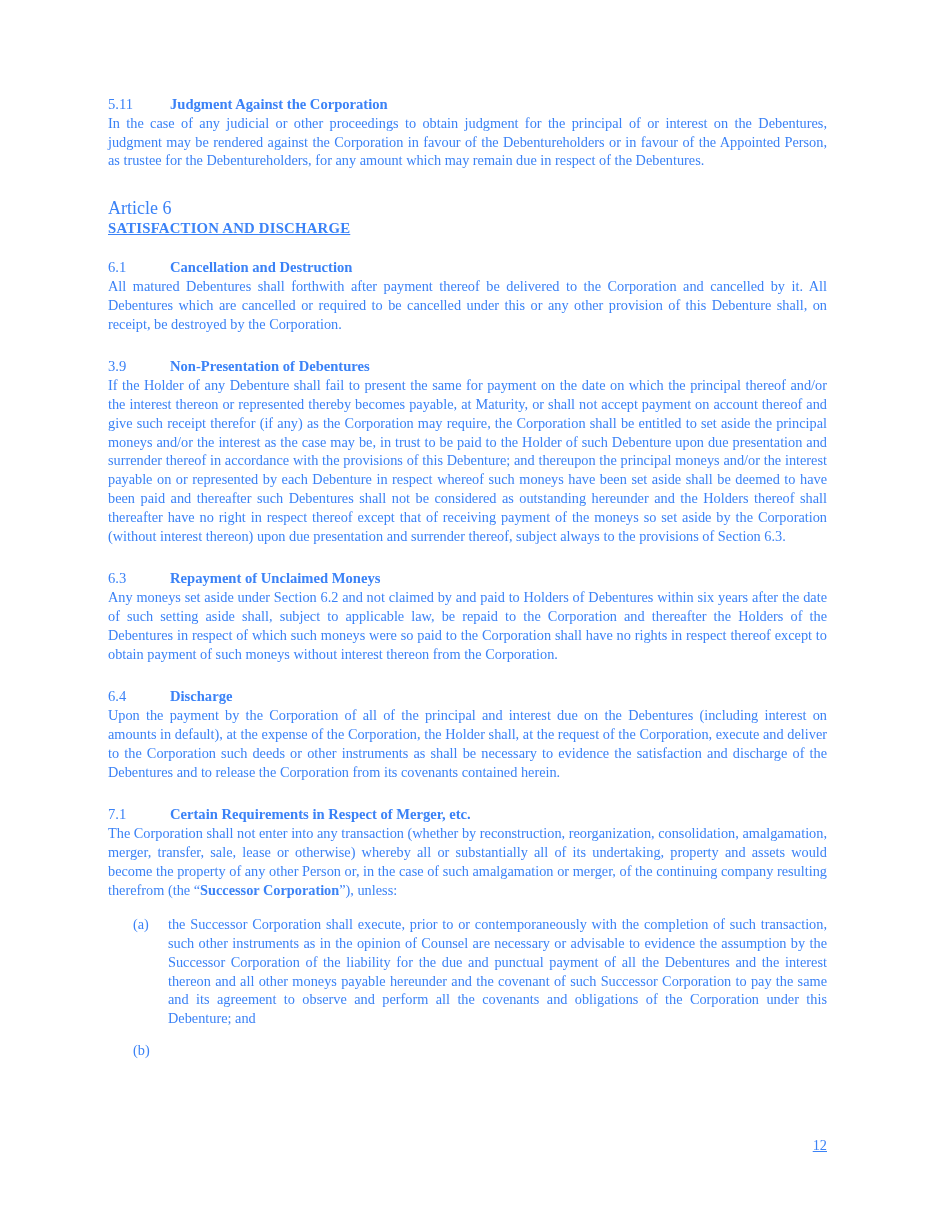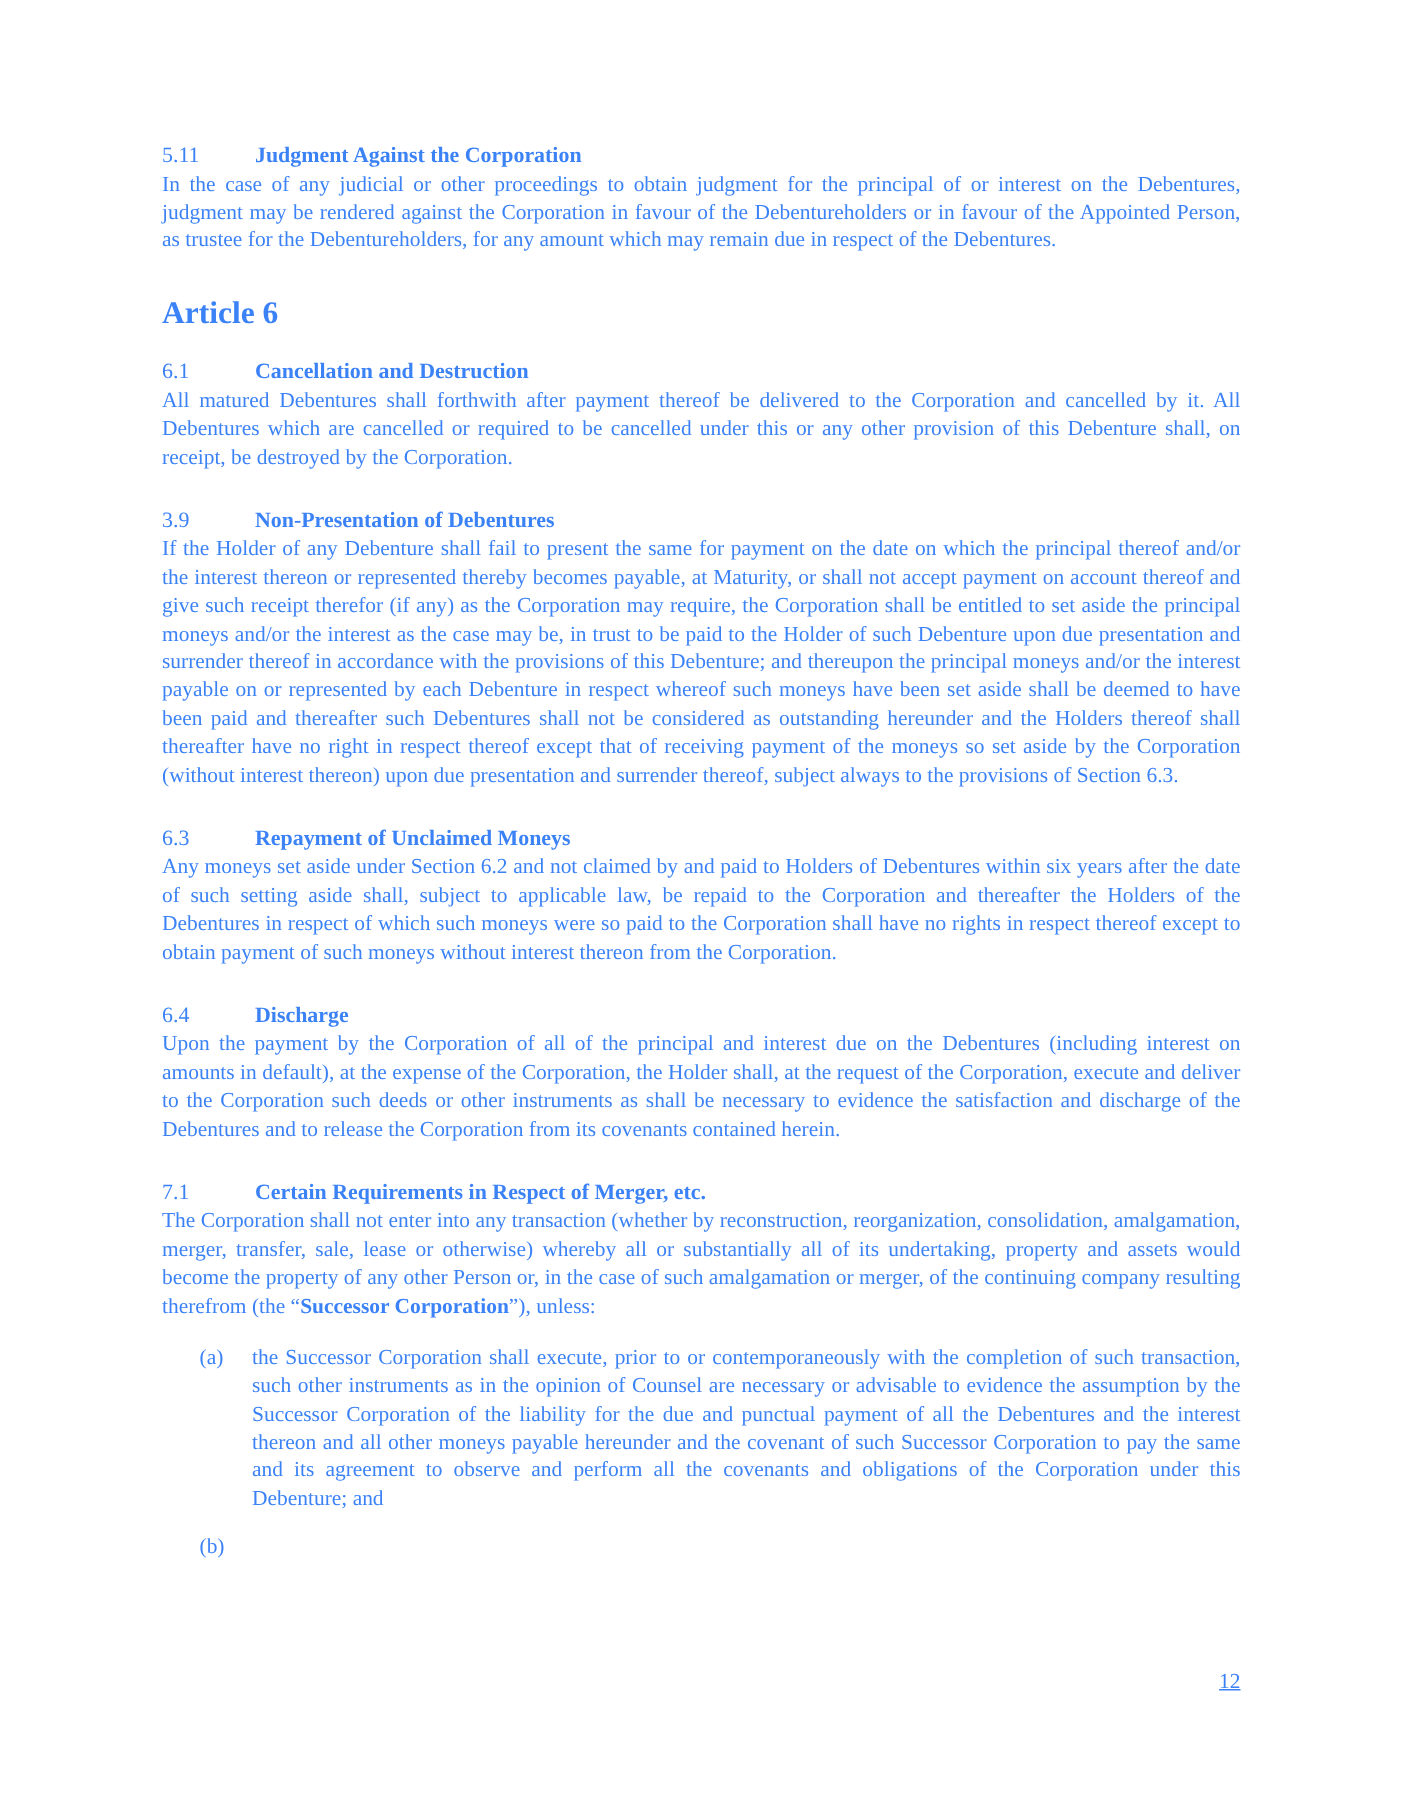--- a/index.html
+++ b/index.html
@@ -32,22 +32,22 @@
     line-height: 18.8px;
   }
   .clause-num {
     flex: none;
     width: 62px;
     font-weight: normal;
   }
   .clause-title { font-weight: bold; }
   .article { margin-top: 28px; }
   .article-label {
-    font-size: 21px;
-    font-weight: bold;
+    font-size: 18px;
+    font-weight: normal;
     line-height: 21px;
   }
   .article-title {
     font-size: 14.8px;
     font-weight: bold;
     line-height: 19px;
     text-decoration: underline;
     letter-spacing: 0.2px;
   }
   .article + .clause { margin-top: 20px; }
@@ -61,21 +61,21 @@
   .list-item:first-child { margin-top: 0; }
   .list-marker {
     position: absolute;
     left: 25px;
     top: 0;
     width: 35px;
   }
   .defined-term { font-weight: bold; }
   .page-number {
     position: absolute;
-    top: 1112px;
+    top: 1136px;
     right: 107px;
     font-size: 14.3px;
     line-height: 18.8px;
     text-decoration: underline;
   }
 </style>
 </head>
 <body>
 
 <div class="page">
@@ -83,20 +83,21 @@
   <section class="clause first">
     <div class="clause-head">
       <span class="clause-num">5.11</span>
       <span class="clause-title">Judgment Against the Corporation</span>
     </div>
     <p class="body-text">In the case of any judicial or other proceedings to obtain judgment for the principal of or interest on the Debentures, judgment may be rendered against the Corporation in favour of the Debentureholders or in favour of the Appointed Person, as trustee for the Debentureholders, for any amount which may remain due in respect of the Debentures.</p>
   </section>
 
   <section class="article">
     <div class="article-label">Article 6</div>
+    <div class="article-title">SATISFACTION AND DISCHARGE</div>
   </section>
 
   <section class="clause">
     <div class="clause-head">
       <span class="clause-num">6.1</span>
       <span class="clause-title">Cancellation and Destruction</span>
     </div>
     <p class="body-text">All matured Debentures shall forthwith after payment thereof be delivered to the Corporation and cancelled by it.  All Debentures which are cancelled or required to be cancelled under this or any other provision of this Debenture shall, on receipt, be destroyed by the Corporation.</p>
   </section>
 

